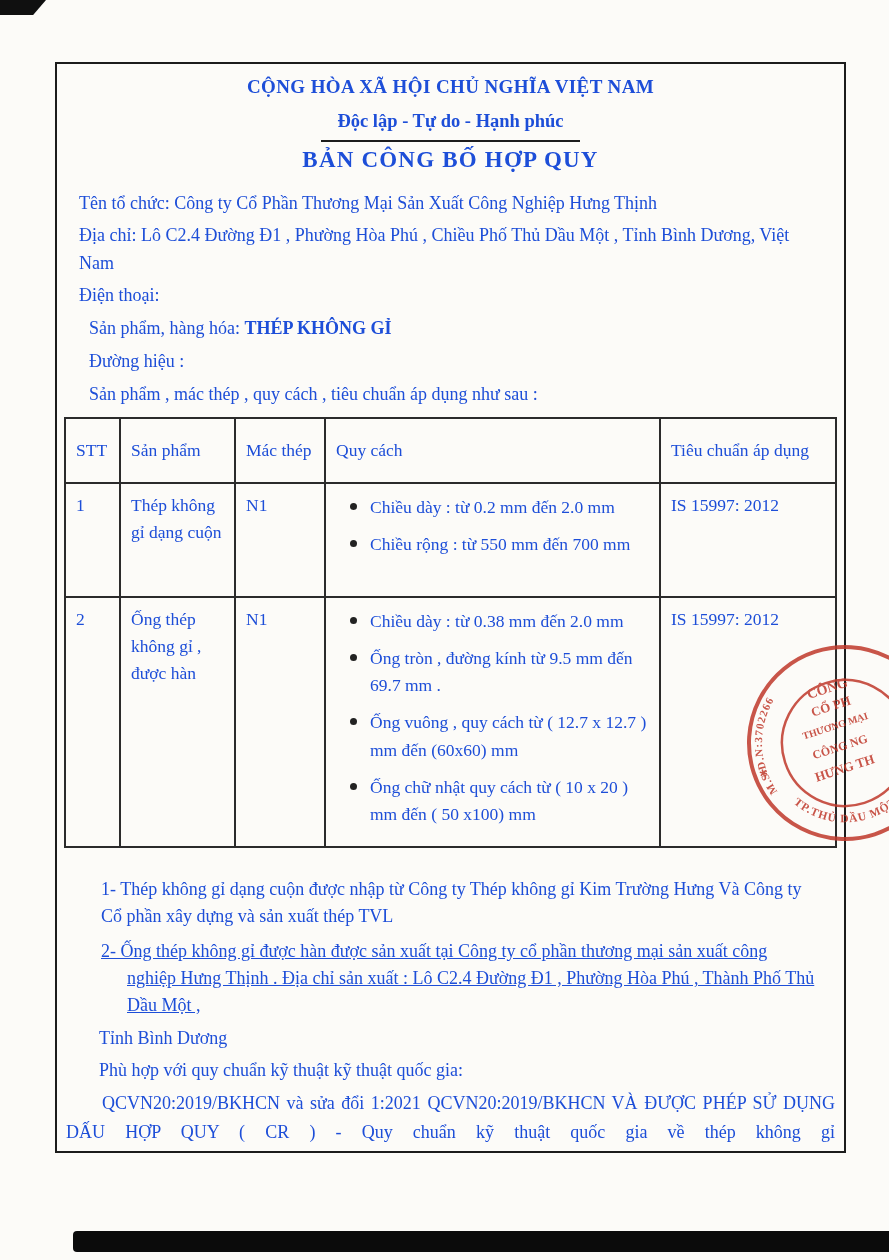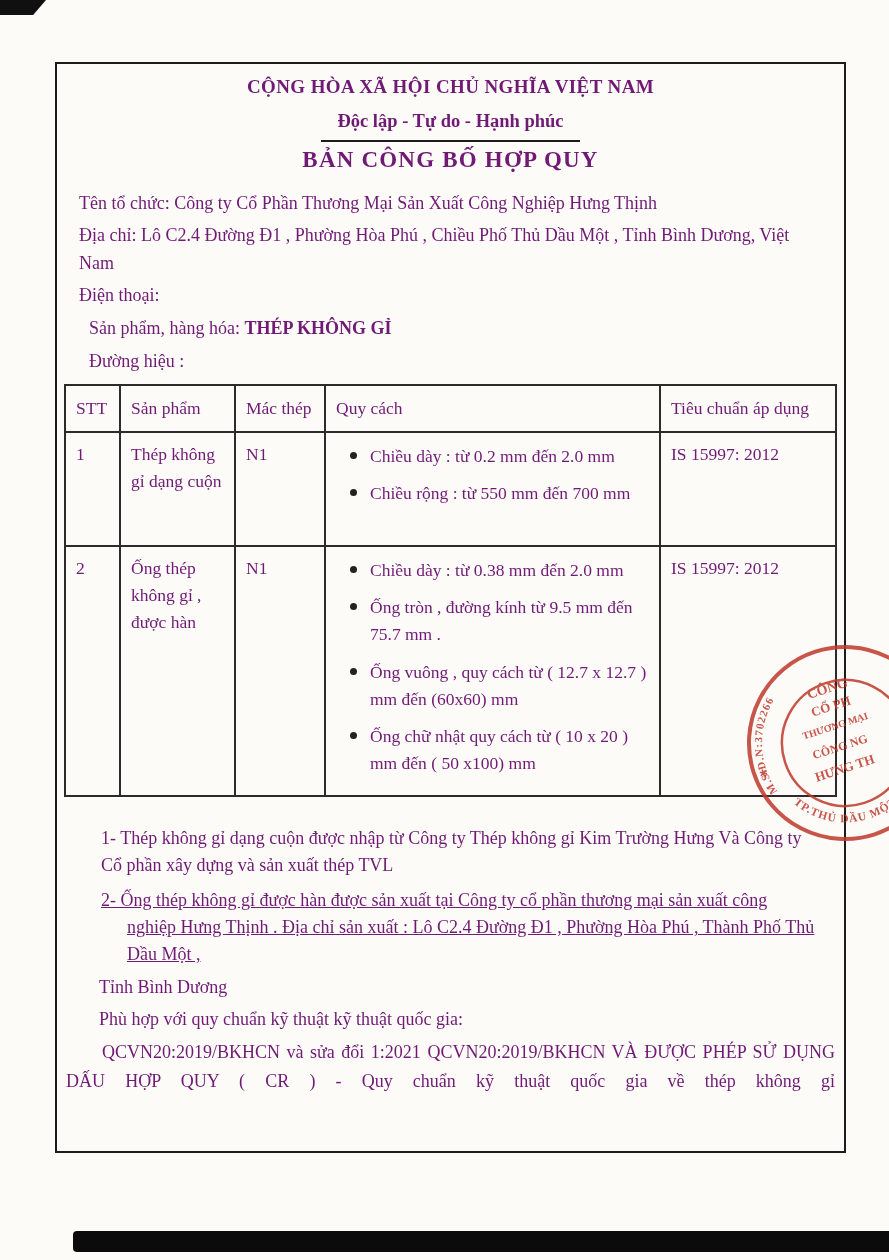--- a/index.html
+++ b/index.html
@@ -5,21 +5,21 @@
   html,body{margin:0;padding:0;}
   body{
     font-family:"Liberation Serif","DejaVu Serif",serif;
     background:#9a9a98;
   }
   .page{
     position:relative;
     width:889px;height:1260px;
     background:#fcfbf8;
     overflow:hidden;
-    color:#701a75;
+    color:#1d4ed8;
   }
   
   .scan-corner{
     position:absolute;left:0;top:0;width:46px;height:15px;
     background:#101010;
     clip-path:polygon(0 0,100% 0,72% 100%,0 100%);
   }
   .scan-bar{
     position:absolute;left:73px;right:0;top:1231px;height:21px;
     background:#0b0b0b;border-radius:4px 0 0 4px;
@@ -50,21 +50,21 @@
     margin:8px 7px 0 7px;
     width:calc(100% - 14px);
     font-size:17.5px;
   }
   table.spec th,table.spec td{
     border:2px solid #2b2b2b;
     padding:8px 10px;
     text-align:left;vertical-align:top;
     font-weight:normal;
   }
-  table.spec th{vertical-align:middle;padding:9px 10px;}
+  table.spec th{vertical-align:middle;padding:18px 10px;}
   th.c-stt,td.c-stt{text-align:center;}
   td.c-grade{padding-left:24px;}
   td.c-prod{text-align:justify;}
   tr.row-1 td{height:96px;}
   .spec-item{display:flex;margin:2px 2px 10px 14px;}
   .spec-dot{flex:none;width:7px;height:7px;border-radius:50%;background:#222;margin:9px 13px 0 0;}
   
   .note1{margin:28px 26px 0 44px;line-height:1.5;}
   .note2{margin:8px 26px 0 44px;padding-left:26px;text-indent:-26px;line-height:1.5;text-decoration:underline;}
   .province{margin:6px 24px 0 42px;line-height:1.5;}
@@ -95,20 +95,21 @@
 
     <div class="center doc-title">BẢN CÔNG BỐ HỢP QUY</div>
 
     <div class="para org">Tên tổ chức: Công ty Cổ Phần Thương Mại Sản Xuất Công Nghiệp Hưng Thịnh</div>
     <div class="para addr">Địa chỉ: Lô C2.4 Đường Đ1 , Phường Hòa Phú , Chiều Phố Thủ Dầu Một , Tỉnh Bình Dương, Việt Nam</div>
     <div class="para">Điện thoại:</div>
     <div class="para indent2">
       <span>Sản phẩm, hàng hóa: </span><span class="bold">THÉP KHÔNG GỈ</span>
     </div>
     <div class="para indent2">Đường hiệu :</div>
+    <div class="para indent2">Sản phẩm , mác thép , quy cách , tiêu chuẩn áp dụng như sau :</div>
 
     <table class="spec">
       <colgroup>
         <col style="width:55px">
           <col style="width:115px">
           <col style="width:90px">
           <col style="width:335px">
           <col>
       </colgroup>
       <thead>
@@ -141,21 +142,21 @@
           <td class="c-stt">2</td>
           <td class="c-prod">Ống thép không gỉ , được hàn</td>
           <td class="c-grade">N1</td>
           <td>
             <div class="spec-item">
               <span class="spec-dot"></span>
               <span>Chiều dày : từ 0.38 mm đến 2.0 mm</span>
             </div>
             <div class="spec-item">
               <span class="spec-dot"></span>
-              <span>Ống tròn , đường kính từ 9.5 mm đến 75.7 mm .</span>
+              <span>Ống tròn , đường kính từ 9.5 mm đến 69.7 mm .</span>
             </div>
             <div class="spec-item">
               <span class="spec-dot"></span>
               <span>Ống vuông , quy cách từ ( 12.7 x 12.7 ) mm đến (60x60) mm</span>
             </div>
             <div class="spec-item">
               <span class="spec-dot"></span>
               <span>Ống chữ nhật quy cách từ ( 10 x 20 ) mm đến ( 50 x100) mm</span>
             </div>
           </td>

